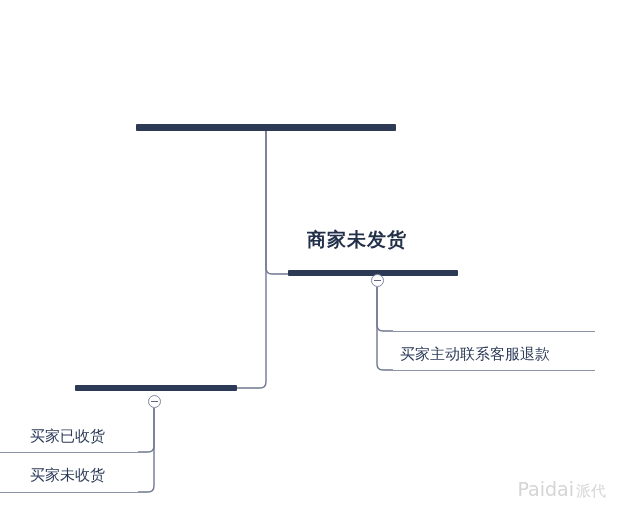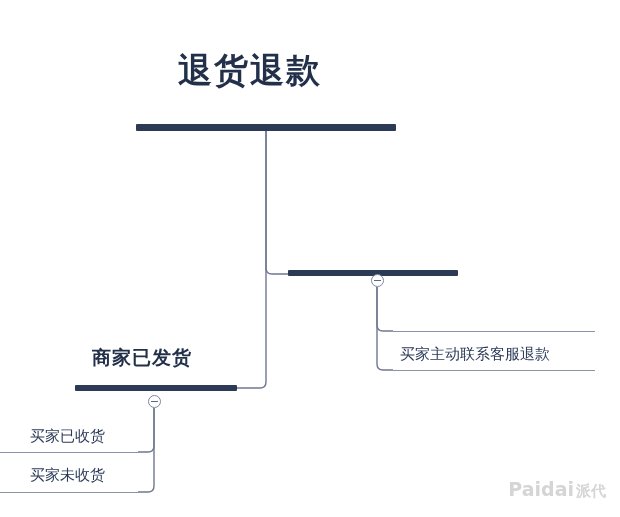--- a/index.html
+++ b/index.html
@@ -74,21 +74,21 @@
     width:7px;height:1px;
     background:#5d6780;
   }
 
   
   #watermark{
     position:absolute;
     right:14px;bottom:16px;
     color:#d5d5d5;
     font-size:19px;
-    font-weight:bold;
+    font-weight:normal;
     letter-spacing:0px;
     user-select:none;
     white-space:nowrap;
   }
   #watermark .cn{
     font-size:15px;
     margin-left:2px;
     letter-spacing:0px;
   }
 </style>
@@ -103,34 +103,33 @@
 
     <path d="M266,130 L266,382 Q266,388 260,388 L237,388" fill="none" stroke="#6f7890" stroke-width="1.4"></path>
 
     <path d="M377,287 L377,325 Q377,331 383,331 L393,331" fill="none" stroke="#6f7890" stroke-width="1.4"></path>
     <path d="M377,287 L377,364 Q377,370 383,370 L393,370" fill="none" stroke="#6f7890" stroke-width="1.4"></path>
 
     <path d="M154,408 L154,446 Q154,452 148,452 L138,452" fill="none" stroke="#6f7890" stroke-width="1.4"></path>
     <path d="M154,408 L154,486 Q154,492 148,492 L138,492" fill="none" stroke="#6f7890" stroke-width="1.4"></path>
   </svg>
 
-  <div class="title-label" style="left:178px;top:48px;font-size:34px;">退货退款</div>
   <div class="bar" style="left:136px;top:124px;width:260px;height:7px;"></div>
 
+  <div class="branch-label" style="left:307px;top:227px;font-size:19px;">商家未发货</div>
   <div class="bar" style="left:288px;top:270px;width:170px;height:6px;"></div>
   <div class="toggle" style="left:371px;top:274px;">
     <span class="minus"></span>
   </div>
 
   <div class="leaf-rule" style="left:393px;top:331px;width:202px;"></div>
 
   <div class="leaf-label" style="left:400px;top:345px;font-size:15px;">买家主动联系客服退款</div>
   <div class="leaf-rule" style="left:393px;top:370px;width:202px;"></div>
 
-  <div class="branch-label" style="left:92px;top:345px;font-size:19px;">商家已发货</div>
   <div class="bar" style="left:75px;top:385px;width:162px;height:6px;"></div>
   <div class="toggle" style="left:148px;top:395px;">
     <span class="minus"></span>
   </div>
 
   <div class="leaf-label" style="left:30px;top:427px;font-size:15px;">买家已收货</div>
   <div class="leaf-rule" style="left:0px;top:452px;width:138px;"></div>
 
   <div class="leaf-label" style="left:30px;top:466px;font-size:15px;">买家未收货</div>
   <div class="leaf-rule" style="left:0px;top:492px;width:138px;"></div>

